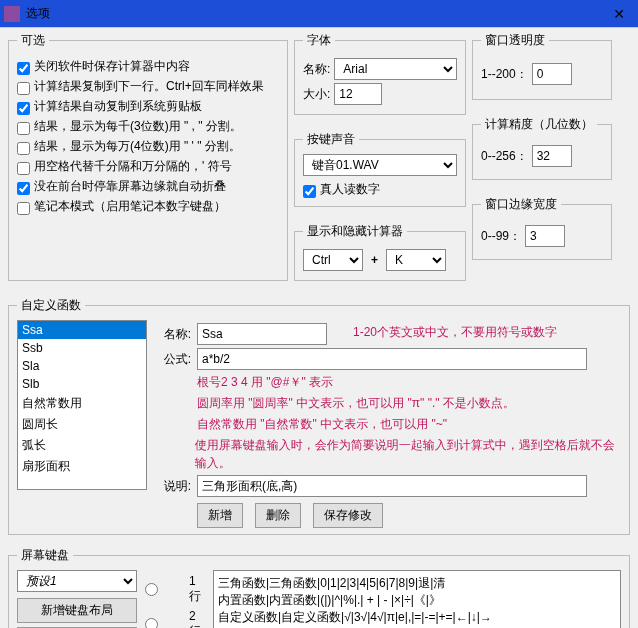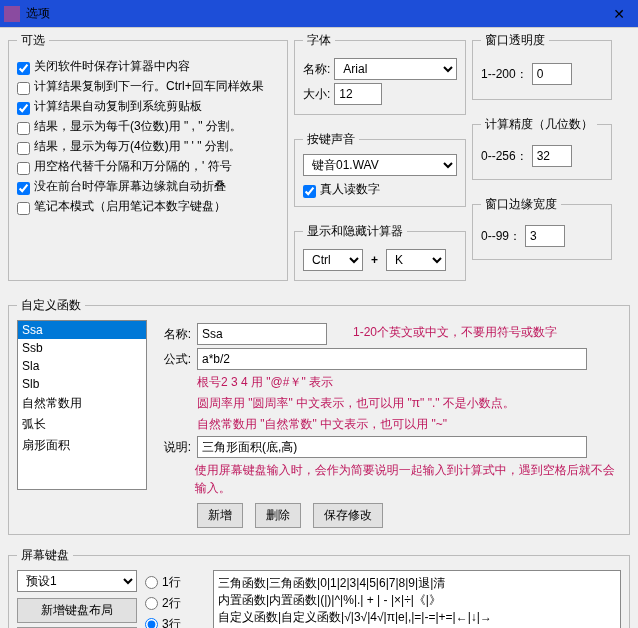--- a/index.html
+++ b/index.html
@@ -29,24 +29,24 @@
 .func-list-item { padding: 2px 4px; cursor: pointer; }
 .func-list-item.selected { background: #0078d7; color: #fff; }
 .func-form { flex: 1; }
 .func-form-row { display: flex; align-items: flex-start; margin: 3px 0; gap: 6px; }
 .func-form-row > label { width: 36px; text-align: right; padding-top: 3px; }
 .func-form-row input[type="text"] { flex: 0 0 auto; }
 .hint { color: #be185d; font-size: 12px; line-height: 1.5; }
 .func-buttons { margin-top: 6px; display: flex; gap: 12px; padding-left: 42px; }
 .kb-area { display: flex; gap: 8px; align-items: flex-start; }
 .kb-left { width: 120px; }
-.kb-left select { width: 100%; margin-bottom: 6px; }
+.kb-left select { width: 100%; margin-bottom: 6px; font-style: italic; }
 .kb-left button { width: 100%; margin-bottom: 4px; }
 .kb-radios { width: 60px; }
-.radio-row { display: flex; align-items: center; margin: 4px 0; }
+.radio-row { display: flex; align-items: center; margin: 4px 0; gap: 27px; }
 .radio-row input { margin-right: 4px; }
 .kb-text { flex: 1; }
 textarea { width: 100%; height: 95px; border: 1px solid #888; font-size: 12px; padding: 4px; resize: none; font-family: inherit; overflow: auto; }
 .plus { font-weight: bold; padding: 0 4px; }
 .wide-input { width: 240px; }
 </style>
 </head>
 <body>
 
 <div class="titlebar">
@@ -155,20 +155,21 @@
 
 <fieldset>
   <legend>自定义函数</legend>
   <div class="func-area">
     <div class="func-list" id="fn-list">
           <div class="func-list-item selected">Ssa</div>
           <div class="func-list-item">Ssb</div>
           <div class="func-list-item">Sla</div>
           <div class="func-list-item">Slb</div>
           <div class="func-list-item">自然常数用</div>
+          <div class="func-list-item">圆周长</div>
           <div class="func-list-item">弧长</div>
           <div class="func-list-item">扇形面积</div>
         </div>
     <div class="func-form">
       <div class="func-form-row">
         <label>名称:</label>
         <input type="text" class="wide-input" style="width: 130px;" value="Ssa">
         <span class="hint" style="margin-left:20px">1-20个英文或中文，不要用符号或数字</span>
       </div>
       <div class="func-form-row">
@@ -181,27 +182,27 @@
           </div>
       <div class="func-form-row">
             <label></label>
             <div class="hint">圆周率用 "圆周率" 中文表示，也可以用 "π"  "." 不是小数点。</div>
           </div>
       <div class="func-form-row">
             <label></label>
             <div class="hint">自然常数用 "自然常数" 中文表示，也可以用 "~"</div>
           </div>
       <div class="func-form-row">
+            <label></label>
+            <div class="hint">使用屏幕键盘输入时，会作为简要说明一起输入到计算式中，遇到空格后就不会输入。</div>
+          </div>
+      <div class="func-form-row">
         <label>说明:</label>
         <input type="text" style="width: 390px;" value="三角形面积(底,高)">
       </div>
-      <div class="func-form-row">
-            <label></label>
-            <div class="hint">使用屏幕键盘输入时，会作为简要说明一起输入到计算式中，遇到空格后就不会输入。</div>
-          </div>
       <div class="func-buttons">
         <button>新增</button>
         <button>删除</button>
         <button>保存修改</button>
       </div>
     </div>
   </div>
 </fieldset>
 
 <fieldset>

